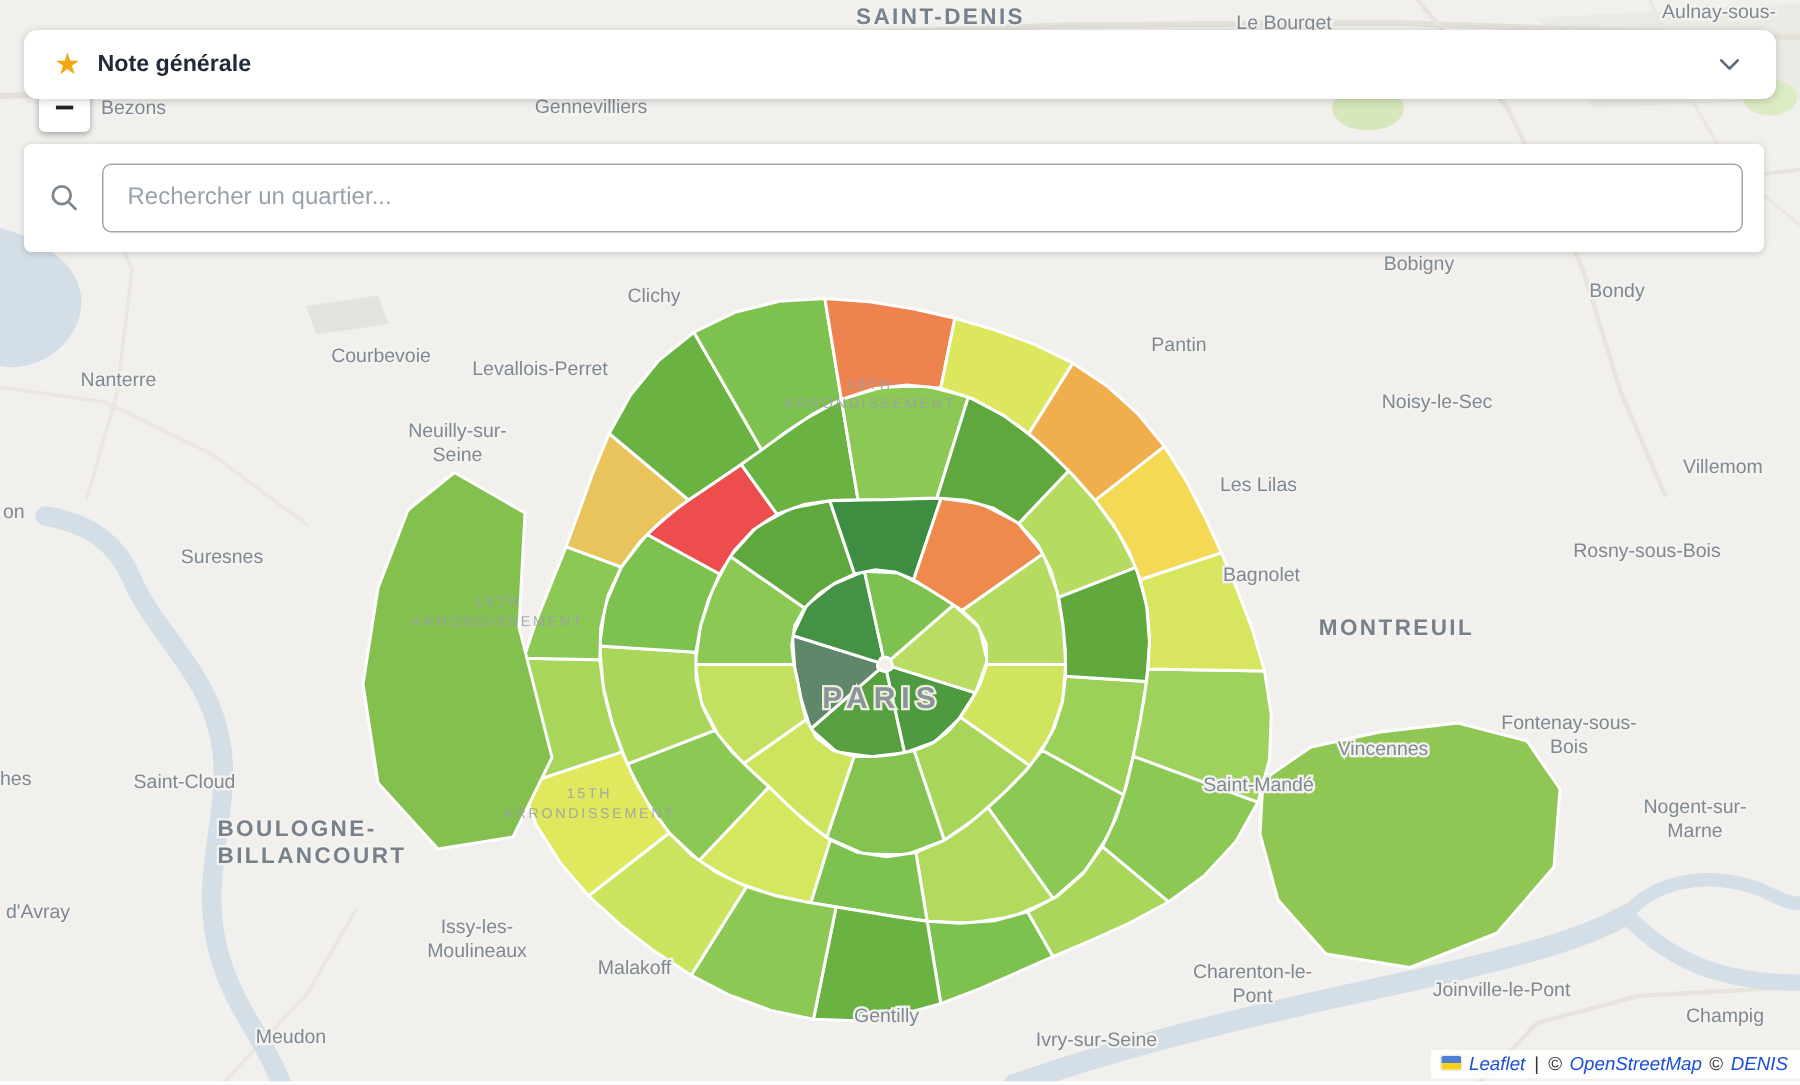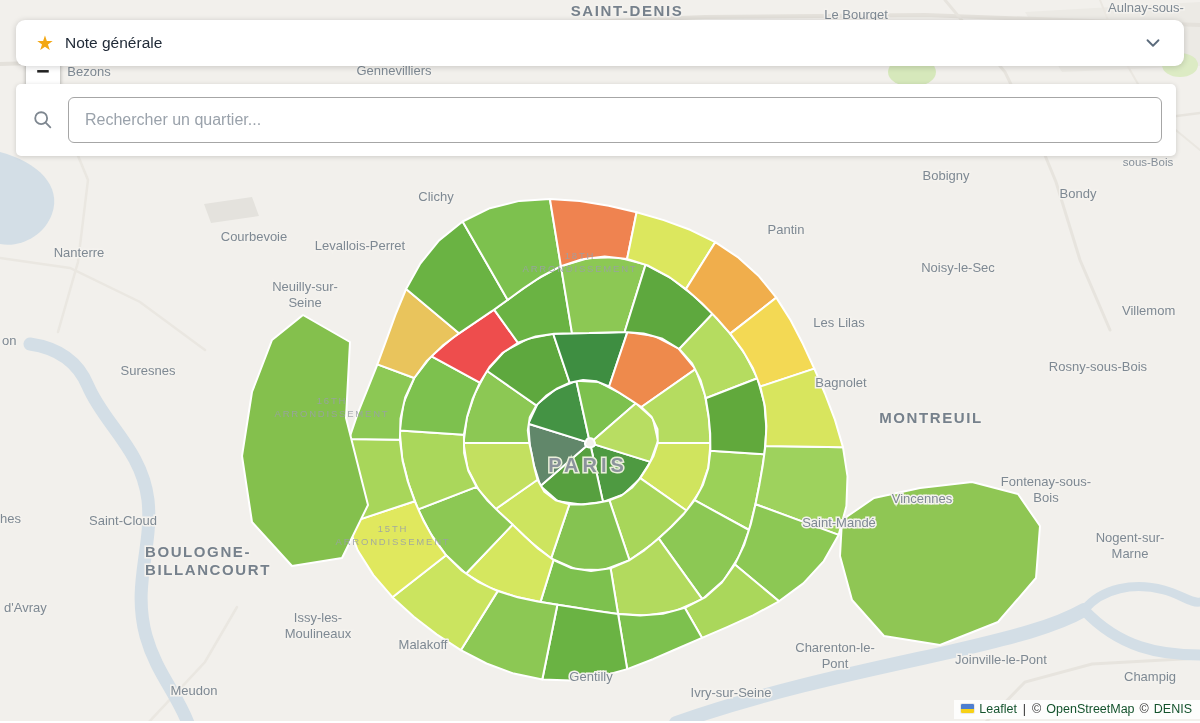--- a/index.html
+++ b/index.html
@@ -16,40 +16,40 @@
            paint-order:stroke;stroke:#e9efd9;stroke-width:3px;}
   .lbl-arr{font-size:9.5px;fill:#9aa0a7;letter-spacing:1.8px;
            paint-order:stroke;stroke:#ffffff;stroke-width:0;opacity:.85;}
 
   
   .panel-note{position:absolute;left:16px;top:20px;right:16px;height:46px;background:#fff;
       border-radius:9px;box-shadow:0 1px 6px rgba(0,0,0,.18);display:flex;align-items:center;
       padding:0 20px;z-index:30;cursor:pointer;}
   .star{color:#f3a712;font-size:20px;margin-right:11px;line-height:1;}
   .note-title{font-size:15.5px;font-weight:bold;color:#22ic?}
-  .note-title{font-size:15.5px;font-weight:normal;color:#212b38;}
+  .note-title{font-size:15.5px;font-weight:bold;color:#212b38;}
   .chevron{margin-left:auto;display:flex;align-items:center;}
 
   .zoom-btn{position:absolute;left:26px;top:54px;width:34px;height:34px;background:#fff;
       border-radius:4px;z-index:10;display:flex;align-items:center;justify-content:center;
       font-size:23px;font-weight:bold;color:#222;box-shadow:0 1px 4px rgba(0,0,0,.35);cursor:pointer;}
 
-  .panel-search{position:absolute;left:16px;top:84px;right:24px;height:72px;background:#fff;
+  .panel-search{position:absolute;left:16px;top:96px;right:24px;height:72px;background:#fff;
       border-radius:5px;box-shadow:0 1px 5px rgba(0,0,0,.16);display:flex;align-items:center;
       padding:0 14px 0 16px;z-index:20;}
   .search-icon{display:flex;margin-right:14px;}
   .panel-search input{flex:1;height:44px;border:1px solid #a6a6a6;border-radius:6px;
       padding:0 16px;font-size:16px;color:#333;outline:none;
       font-family:"Liberation Sans",sans-serif;background:#fff;}
   .panel-search input::placeholder{color:#9aa2ab;}
 
   .attrib{position:absolute;right:0;bottom:2px;background:rgba(255,255,255,.85);
       padding:3px 8px 4px 7px;font-size:12.5px;color:#333;z-index:15;display:flex;
       gap:5px;align-items:center;line-height:1;}
-  .attrib a{color:#14532d;text-decoration:none;cursor:pointer;}
+  .attrib a{color:#1d4ed8;text-decoration:none;cursor:pointer;font-style:italic;}
   .flag{display:inline-block;width:13px;height:9px;border-radius:1px;
       background:linear-gradient(#4e7fd0 50%,#f7d117 50%);box-shadow:0 0 0 1px rgba(0,0,0,.08);}
   .sep{color:#333;padding:0 1px;}
 </style>
 </head>
 <body>
 
 <div class="app">
 
   <svg class="map-svg" viewBox="0 0 1200 723" xmlns="http://www.w3.org/2000/svg">

